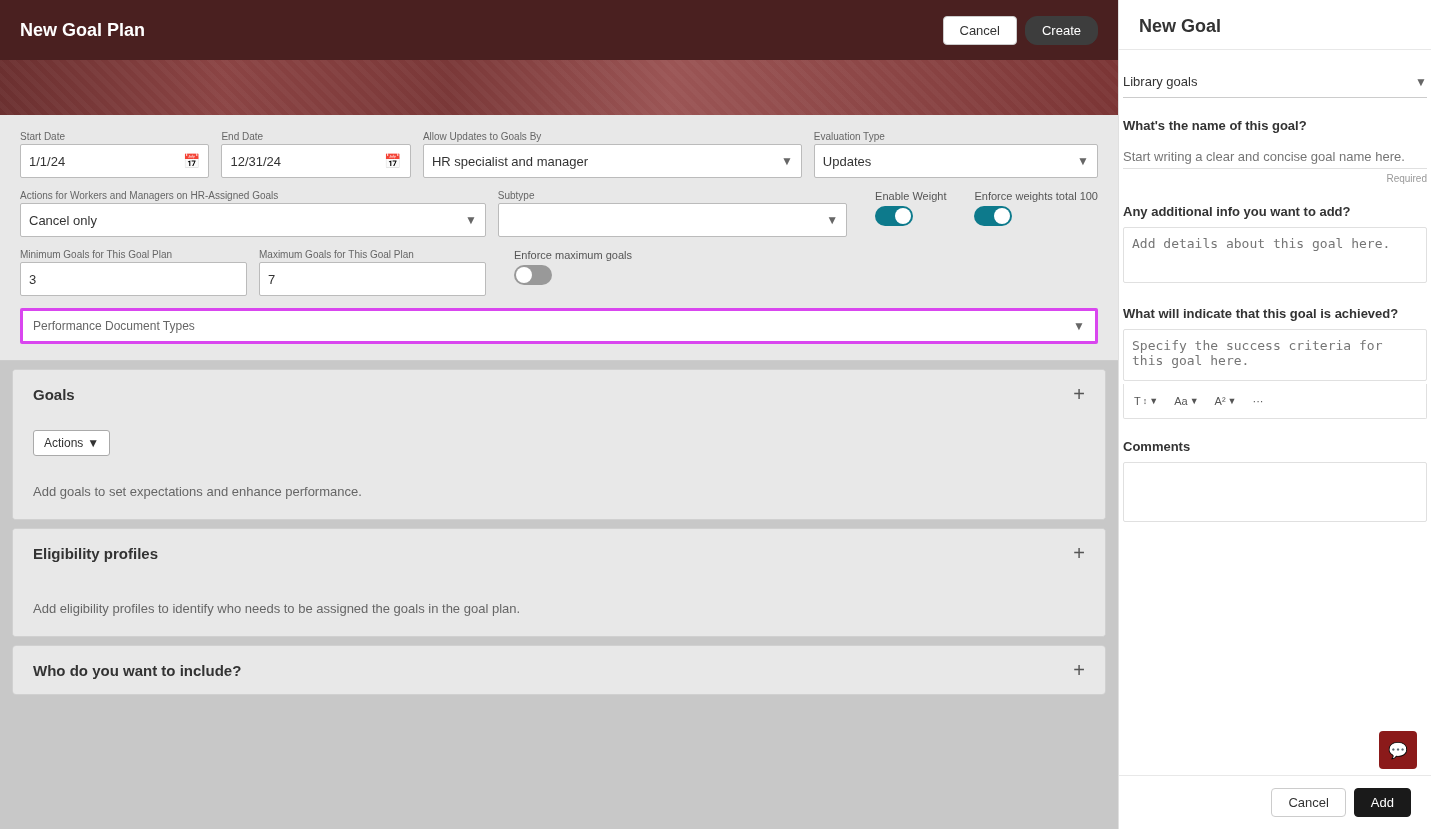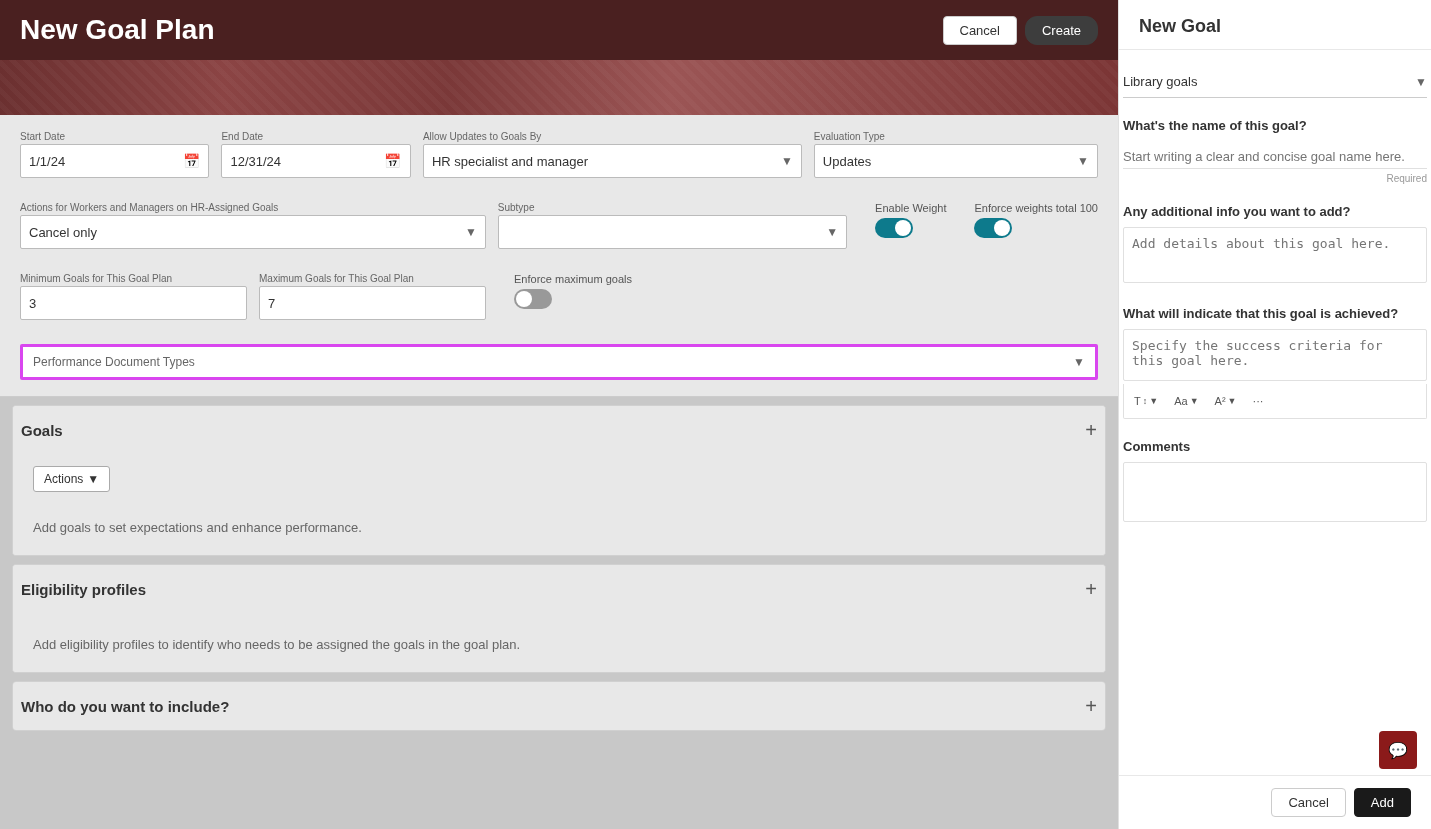--- a/index.html
+++ b/index.html
@@ -17,21 +17,21 @@
       background: #4a2020;
       padding: 12px 20px;
       display: flex;
       align-items: center;
       justify-content: space-between;
       min-height: 60px;
     }
 
     .left-header-title {
       color: #fff;
-      font-size: 28px;
+      font-size: 18px;
       font-weight: 600;
     }
 
     .header-buttons {
       display: flex;
       gap: 8px;
     }
 
     .btn-cancel {
       background: #fff;
@@ -70,21 +70,21 @@
     .form-section {
       background: #e8e8e8;
       margin: 0;
       padding: 16px 20px;
       border-bottom: 1px solid #ccc;
     }
 
     .form-row {
       display: flex;
       gap: 12px;
-      margin-bottom: 24px;
+      margin-bottom: 12px;
       align-items: flex-start;
     }
 
     .form-row:last-child { margin-bottom: 0; }
 
     .field-group {
       display: flex;
       flex-direction: column;
       flex: 1;
     }
@@ -154,21 +154,21 @@
       margin: 8px 12px;
       border-radius: 4px;
       border: 1px solid #d0d0d0;
       overflow: hidden;
     }
 
     .section-header {
       display: flex;
       align-items: center;
       justify-content: space-between;
-      padding: 14px 8px;
+      padding: 14px 20px;
       background: #e8e8e8;
     }
 
     .section-title {
       font-size: 15px;
       font-weight: 600;
       color: #333;
     }
 
     .section-plus {

